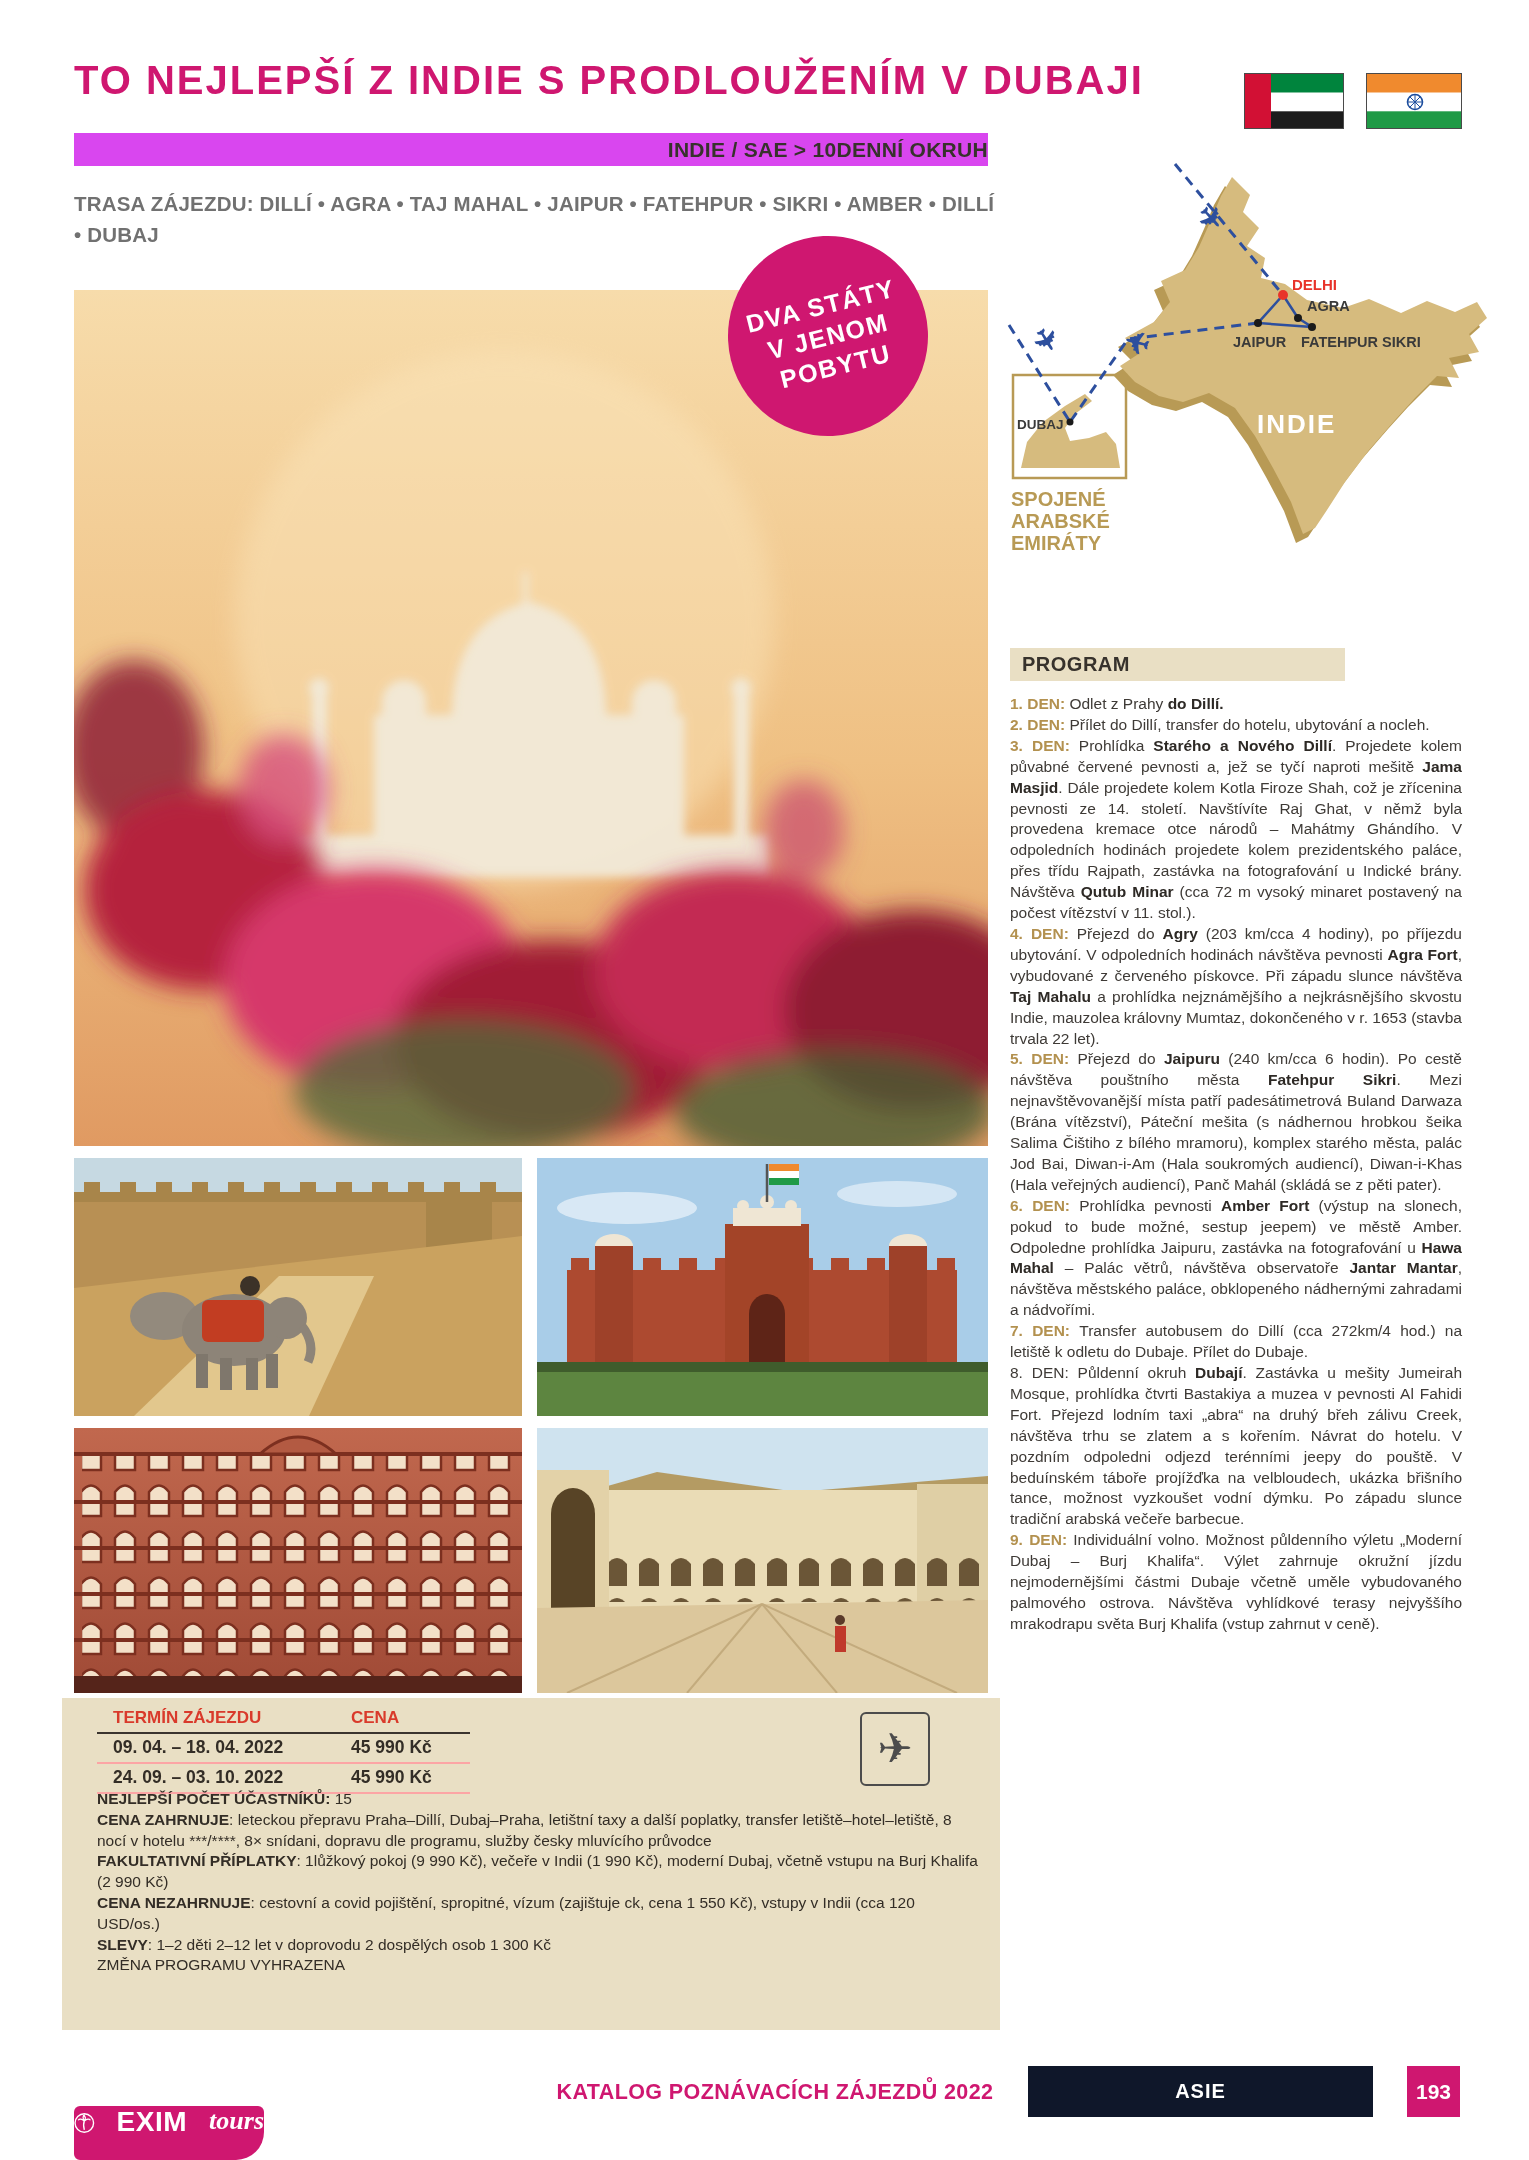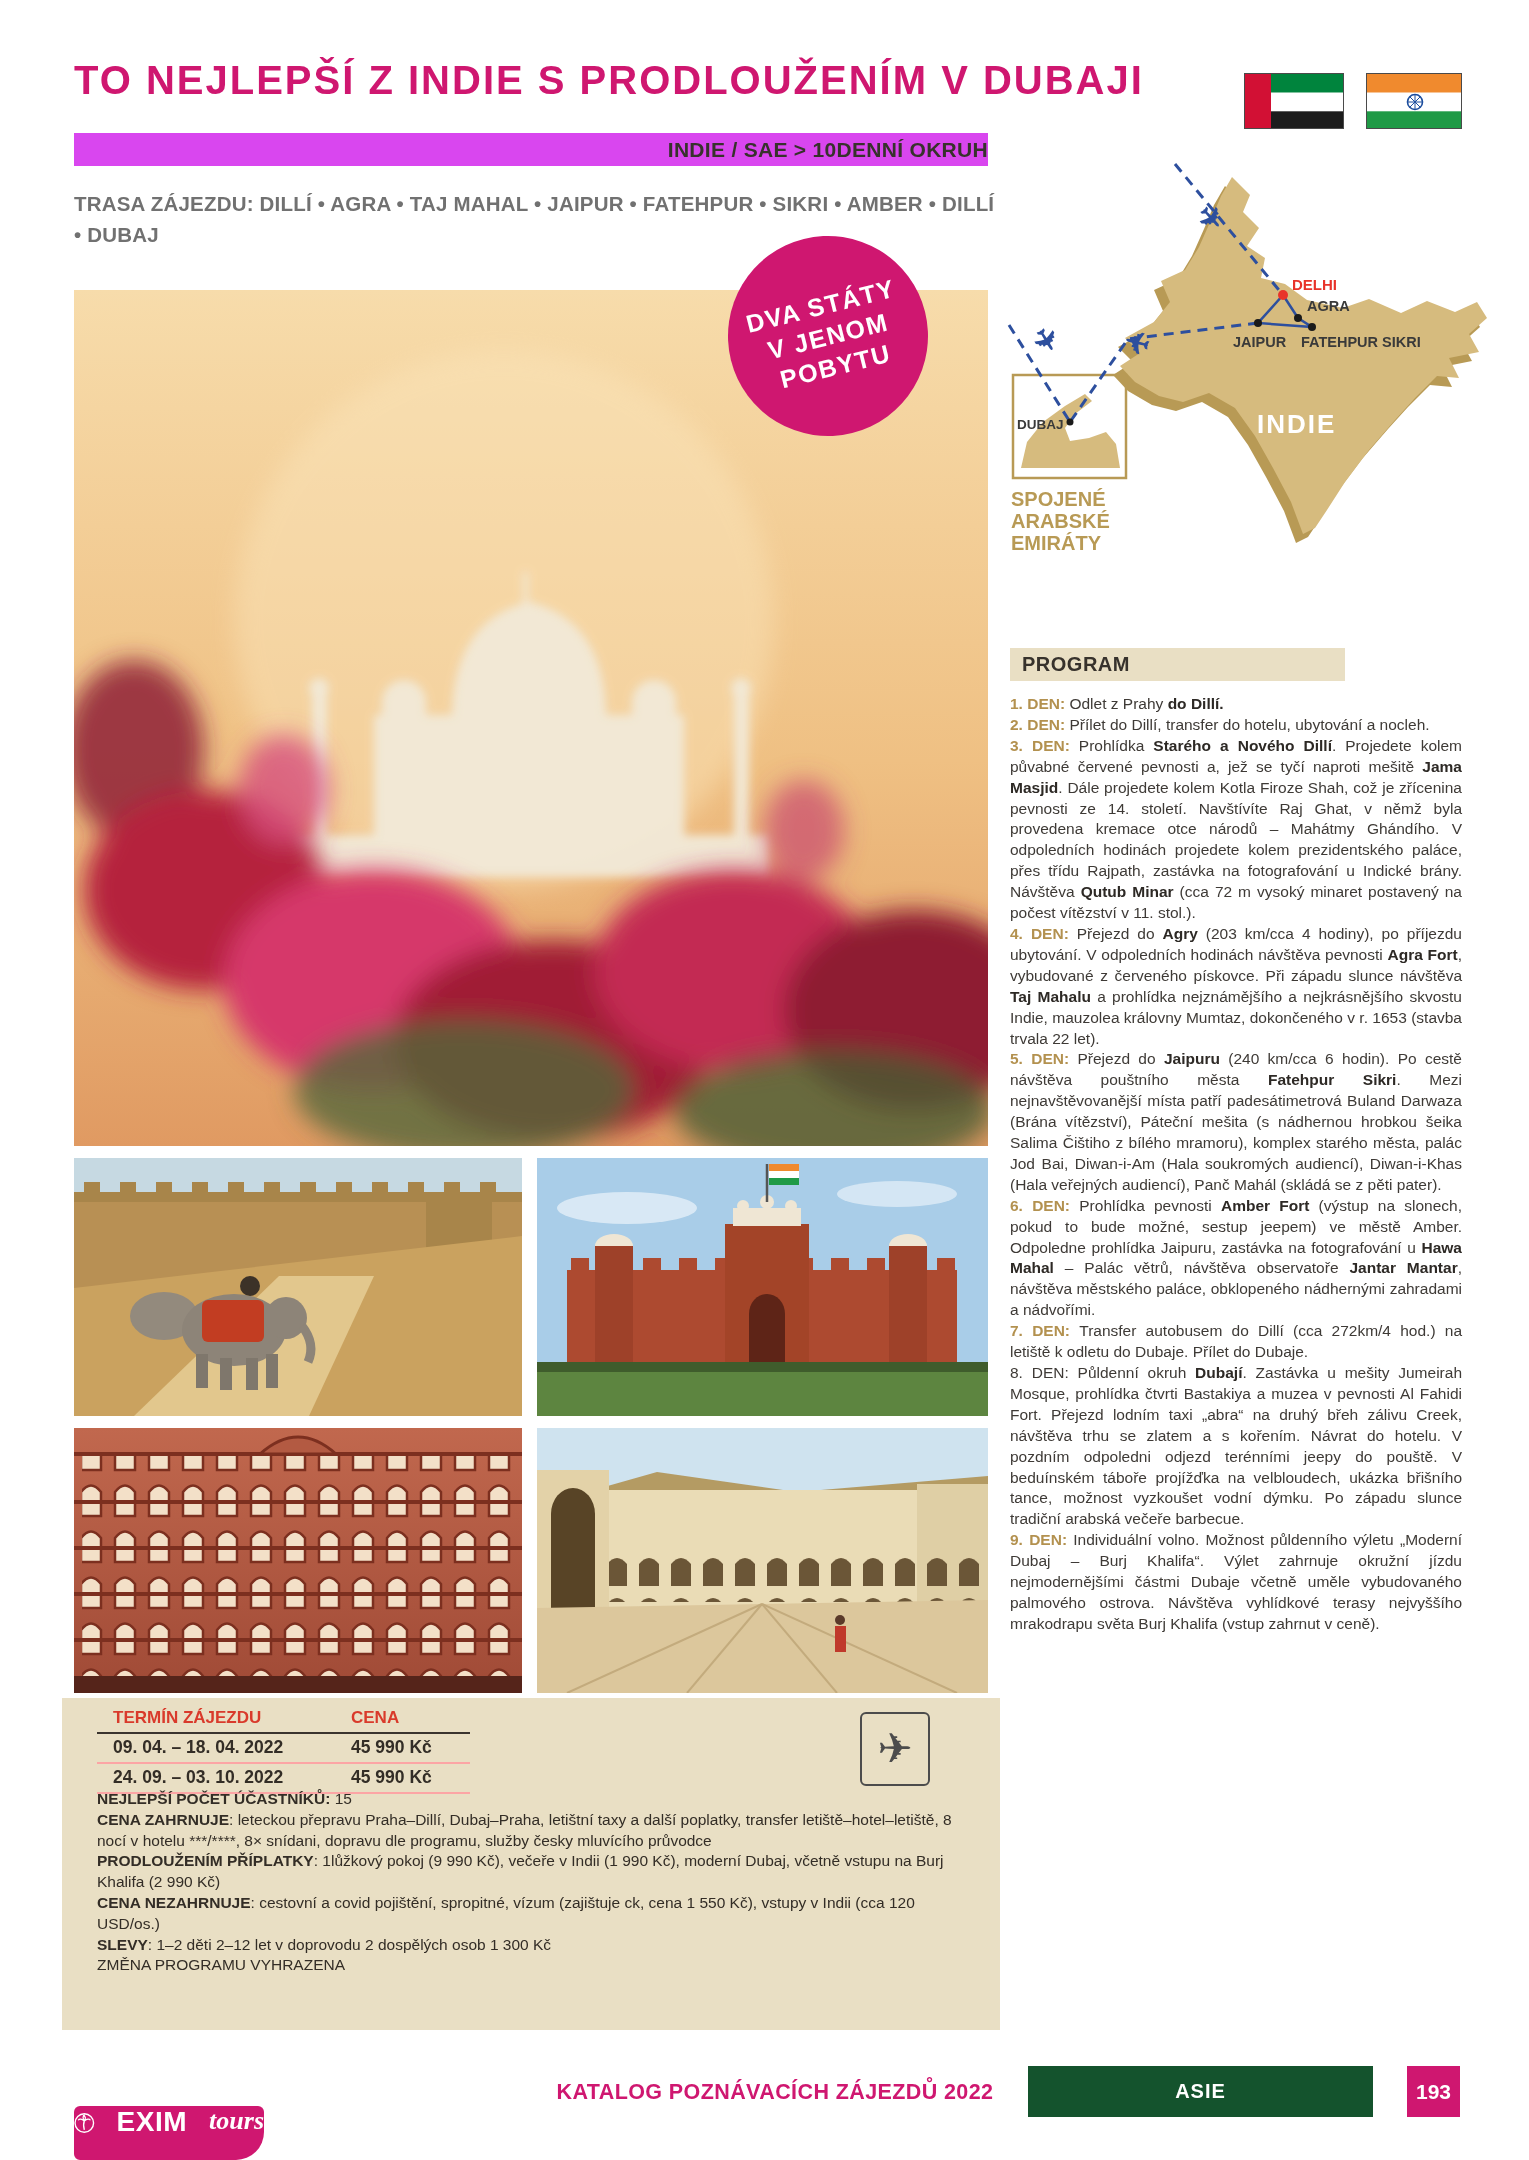--- a/index.html
+++ b/index.html
@@ -90,21 +90,21 @@
     border-radius:6px 6px 28px 6px;display:flex;align-items:flex-start;justify-content:center;
     gap:22px;color:#fff;margin-top:40px;
   }
   .logo-exim{font-size:28px;font-weight:bold;letter-spacing:.5px;}
   .logo-tours{font-family:"Liberation Serif",serif;font-style:italic;font-size:26px;font-weight:bold;}
   #footer-center{
     left:375px;top:2080px;width:800px;text-align:center;color:#cf1770;
     font-weight:bold;font-size:21.5px;letter-spacing:.4px;
   }
   #footer-asie{
-    left:1028px;top:2066px;width:345px;height:51px;background:#14532d;color:#fff;
+    left:1028px;top:2066px;width:345px;height:51px;background:#0f172a;color:#fff;
     display:flex;align-items:center;justify-content:center;font-weight:bold;font-size:20px;letter-spacing:1px;
   }
   #footer-page{
     left:1407px;top:2066px;width:53px;height:51px;background:#cf1770;color:#fff;
     display:flex;align-items:center;justify-content:center;font-weight:bold;font-size:21px;
   }
 </style>
 </head>
 <body>
 
@@ -401,21 +401,21 @@
     </div>
 </div>
 
 <div class="abs" id="plane-box">
   <span>✈</span>
 </div>
 
 <div class="abs" id="details">
     <p class="detail"><b>NEJLEPŠÍ POČET ÚČASTNÍKŮ:</b><span> 15</span></p>
     <p class="detail"><b>CENA ZAHRNUJE</b><span>: leteckou přepravu Praha–Dillí, Dubaj–Praha, letištní taxy a další poplatky, transfer letiště–hotel–letiště, 8 nocí v hotelu ***/****, 8× snídani, dopravu dle programu, služby česky mluvícího průvodce</span></p>
-    <p class="detail"><b>PRODLOUŽENÍM PŘÍPLATKY</b><span>: 1lůžkový pokoj (9 990 Kč), večeře v Indii (1 990 Kč), moderní Dubaj, včetně vstupu na Burj Khalifa (2 990 Kč)</span></p>
+    <p class="detail"><b>FAKULTATIVNÍ PŘÍPLATKY</b><span>: 1lůžkový pokoj (9 990 Kč), večeře v Indii (1 990 Kč), moderní Dubaj, včetně vstupu na Burj Khalifa (2 990 Kč)</span></p>
     <p class="detail"><b>CENA NEZAHRNUJE</b><span>: cestovní a covid pojištění, spropitné, vízum (zajištuje ck, cena 1 550 Kč), vstupy v Indii (cca 120 USD/os.)</span></p>
     <p class="detail"><b>SLEVY</b><span>: 1–2 děti 2–12 let v doprovodu 2 dospělých osob 1 300 Kč</span></p>
     <p class="detail"><span>ZMĚNA PROGRAMU VYHRAZENA</span></p>
   </div>
 
 <div class="abs" id="footer-logo">
   <svg width="30" height="34" viewBox="0 0 30 34">
     <circle cx="15" cy="17" r="13.5" fill="none" stroke="#ffffff" stroke-width="2"></circle>
     <path d="M15,27 q-2,-8 0,-13" stroke="#ffffff" stroke-width="2" fill="none"></path>
     <path d="M15,14 q-6,-5 -9,-1 M15,14 q6,-5 9,-1 M15,14 q-4,-7 1,-9 M15,14 q4,-6 -2,-8" stroke="#ffffff" stroke-width="1.8" fill="none"></path>

